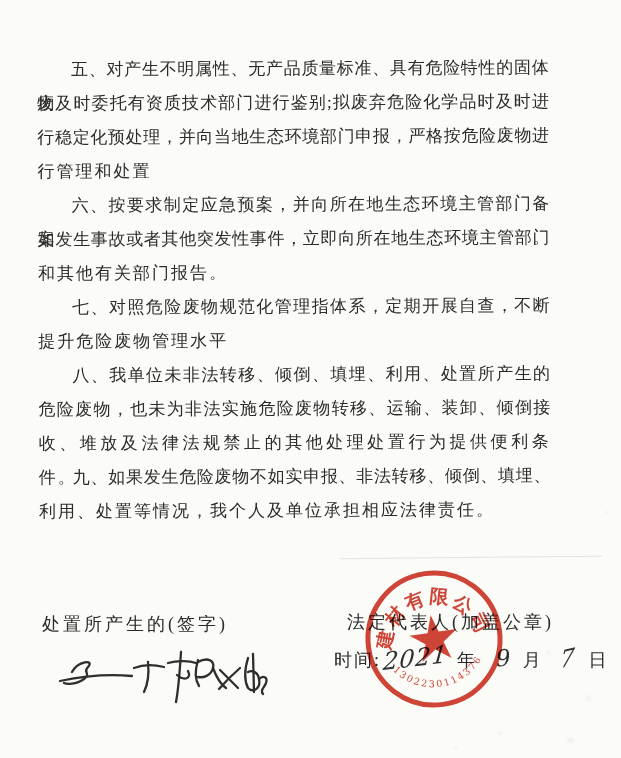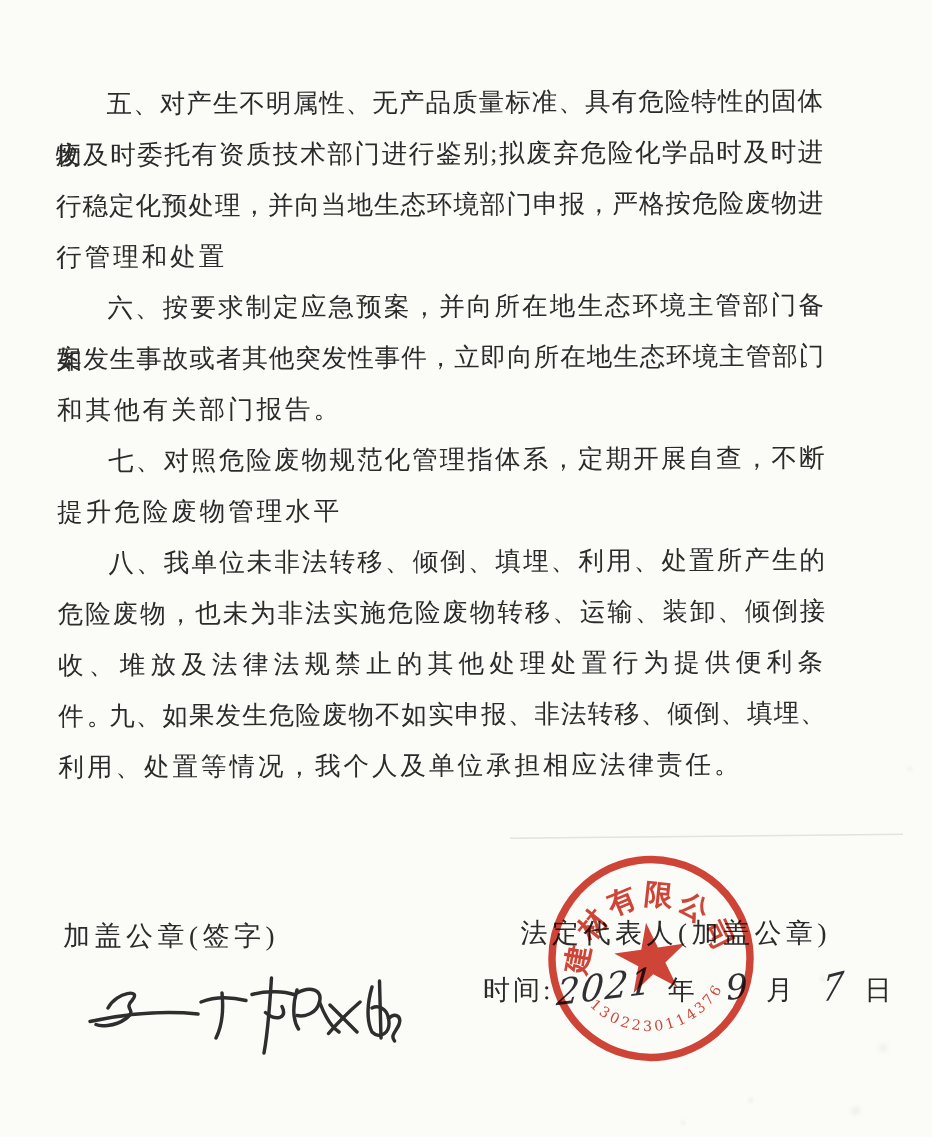--- a/index.html
+++ b/index.html
@@ -26,21 +26,21 @@
   .line.indent{text-indent:2em;}
   .line.last{letter-spacing:2px;}
   
   .label{
     position:absolute;font-size:18px;letter-spacing:3px;color:#2b2b2b;
     white-space:nowrap;
   }
   #legal-label{left:42px;top:612px;}
   #unit-label{left:347px;top:610px;}
   .date-row{
-    position:absolute;left:322px;top:644px;
+    position:absolute;left:334px;top:644px;
     display:flex;align-items:baseline;
     font-size:18px;letter-spacing:2px;color:#2b2b2b;white-space:nowrap;
   }
   .date-row .unit-year{margin-right:8px;}
   .date-row .unit-month{margin-right:4px;}
   .date-row .unit-day{}
   .hw{
     font-family:"DejaVu Serif",serif;font-style:italic;color:#2f2f34;
     display:inline-block;letter-spacing:1px;
   }
@@ -108,21 +108,21 @@
       <div class="line full indent">八、我单位未非法转移、倾倒、填埋、利用、处置所产生的</div>
       <div class="line full">危险废物，也未为非法实施危险废物转移、运输、装卸、倾倒接</div>
       <div class="line last">收、堆放及法律法规禁止的其他处理处置行为提供便利条件。</div>
     </div>
     <div class="para">
       <div class="line full indent">九、如果发生危险废物不如实申报、非法转移、倾倒、填埋、</div>
       <div class="line last">利用、处置等情况，我个人及单位承担相应法律责任。</div>
     </div>
   </div>
 
-  <div class="label" id="legal-label">加盖公章(签字)</div>
+  <div class="label" id="legal-label">处置所产生的(签字)</div>
   <div class="label" id="unit-label">法定代表人(加盖公章)</div>
 
   <div class="date-row">
     <span>时间:</span>
     <span class="hw hw-year">2021</span>
     <span class="unit-year">年</span>
     <span class="hw hw-month">9</span>
     <span class="unit-month">月</span>
     <span class="hw hw-day">7</span>
     <span class="unit-day">日</span>

